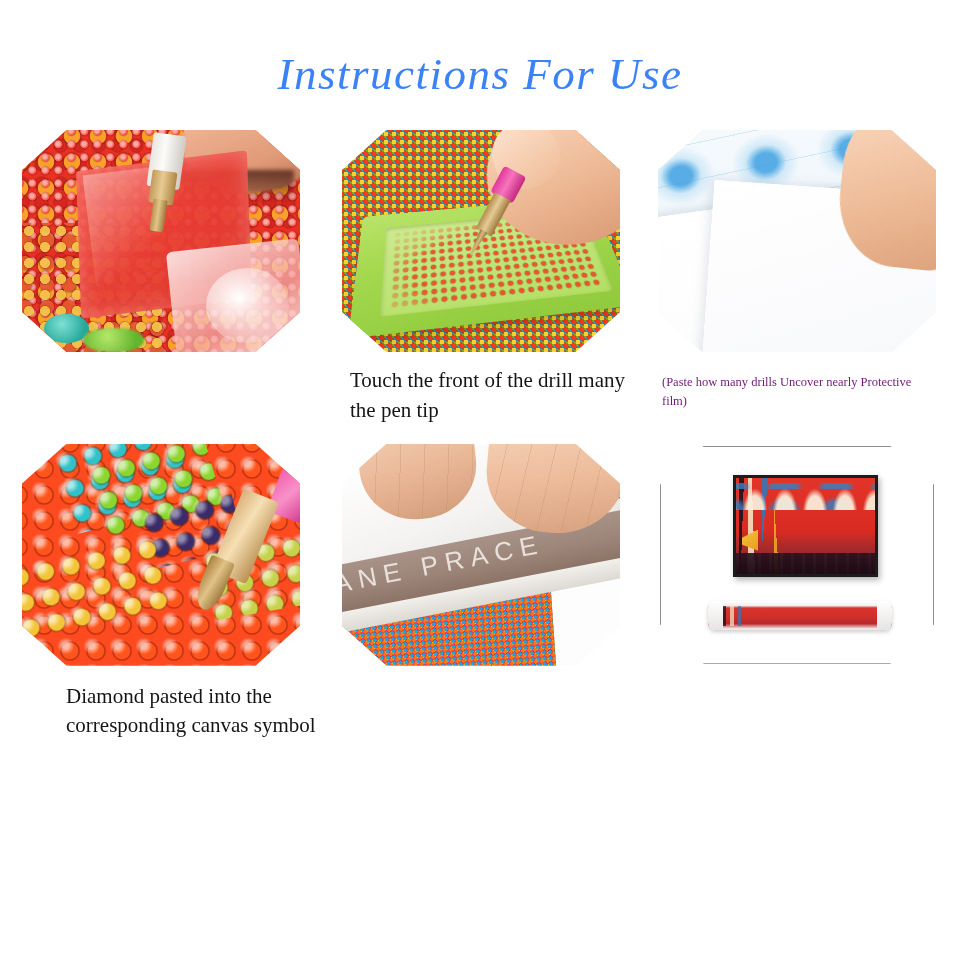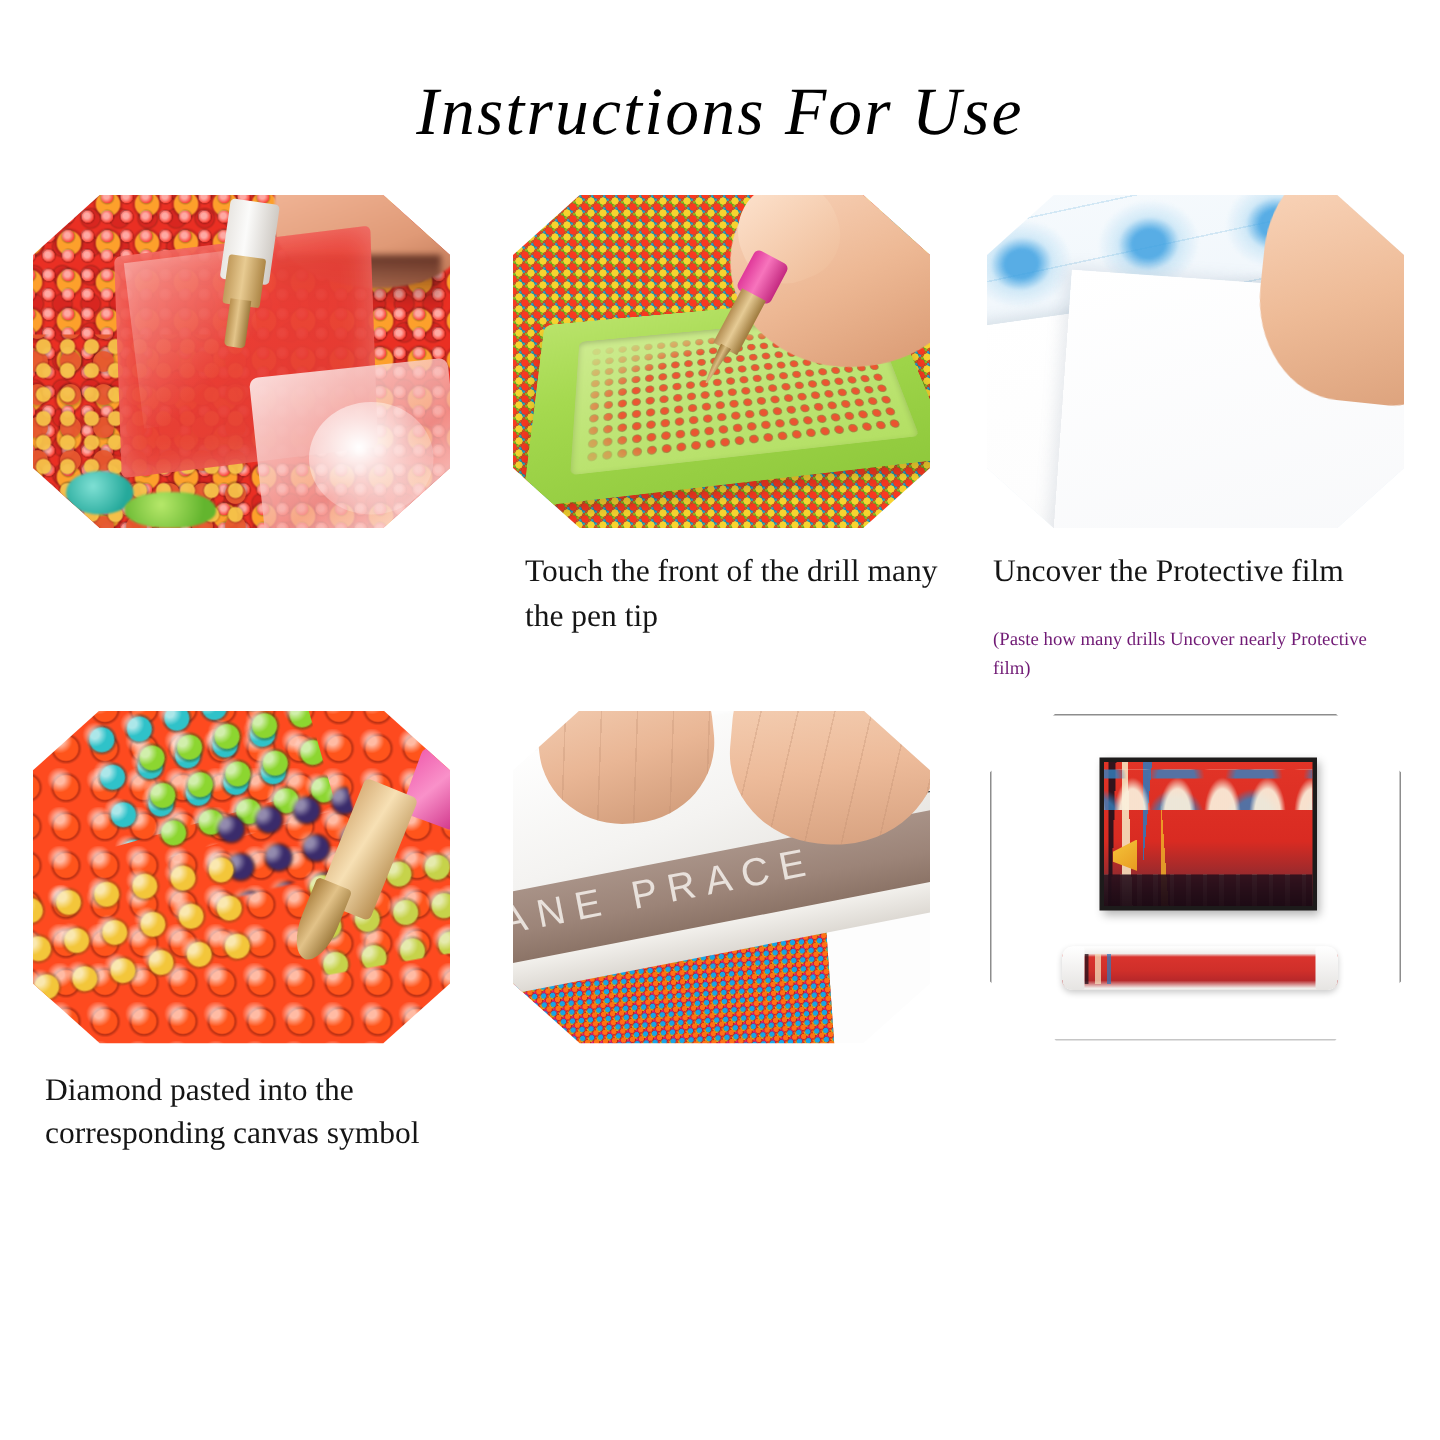--- a/index.html
+++ b/index.html
@@ -18,21 +18,21 @@
   }
 
   
   .page-title {
     text-align: center;
     font-family: "Liberation Serif", "DejaVu Serif", serif;
     font-style: italic;
     font-weight: 400;
     font-size: 45px;
     letter-spacing: 1.5px;
-    color: #000000;
+    color: #3b82f6;
     margin: 0;
     padding-top: 52px;
     line-height: 1;
   }
 
   
   .steps-grid {
     position: absolute;
     top: 130px;
     left: 0;
@@ -594,21 +594,21 @@
   }
   .caption.c3 { padding-left: 4px; }
   .caption-note {
     display: block;
     margin-top: 21px;
     font-size: 12.5px;
     line-height: 1.55;
     color: #701a75;
     max-width: 250px;
   }
-  .row-2 .caption { margin-top: 16px; }
+  .row-2 .caption { margin-top: 16px; margin-left: 36px; }
   .row-2 .caption.c6 { padding-left: 4px; }
 </style>
 </head>
 <body>
 
 <h1 class="page-title">Instructions For Use</h1>
 
 <div class="steps-grid">
 
   <div class="step-row row-1">
@@ -665,21 +665,20 @@
           <div class="p3-canvas"></div>
           <div class="p3-symbols"></div>
           <div class="p3-film"></div>
           <div class="p3-film2"></div>
           <div class="p3-hand">
             
           </div>
         </div>
       </div>
       <div class="caption c3">
-        <span>Uncover the Protective film</span>
         <span class="caption-note">(Paste how many drills Uncover nearly Protective film)</span>
       </div>
     </div>
   </div>
 
   <div class="step-row row-2">
 
     <div class="step-cell col-1">
       <div class="photo">
         <div class="photo-inner">

